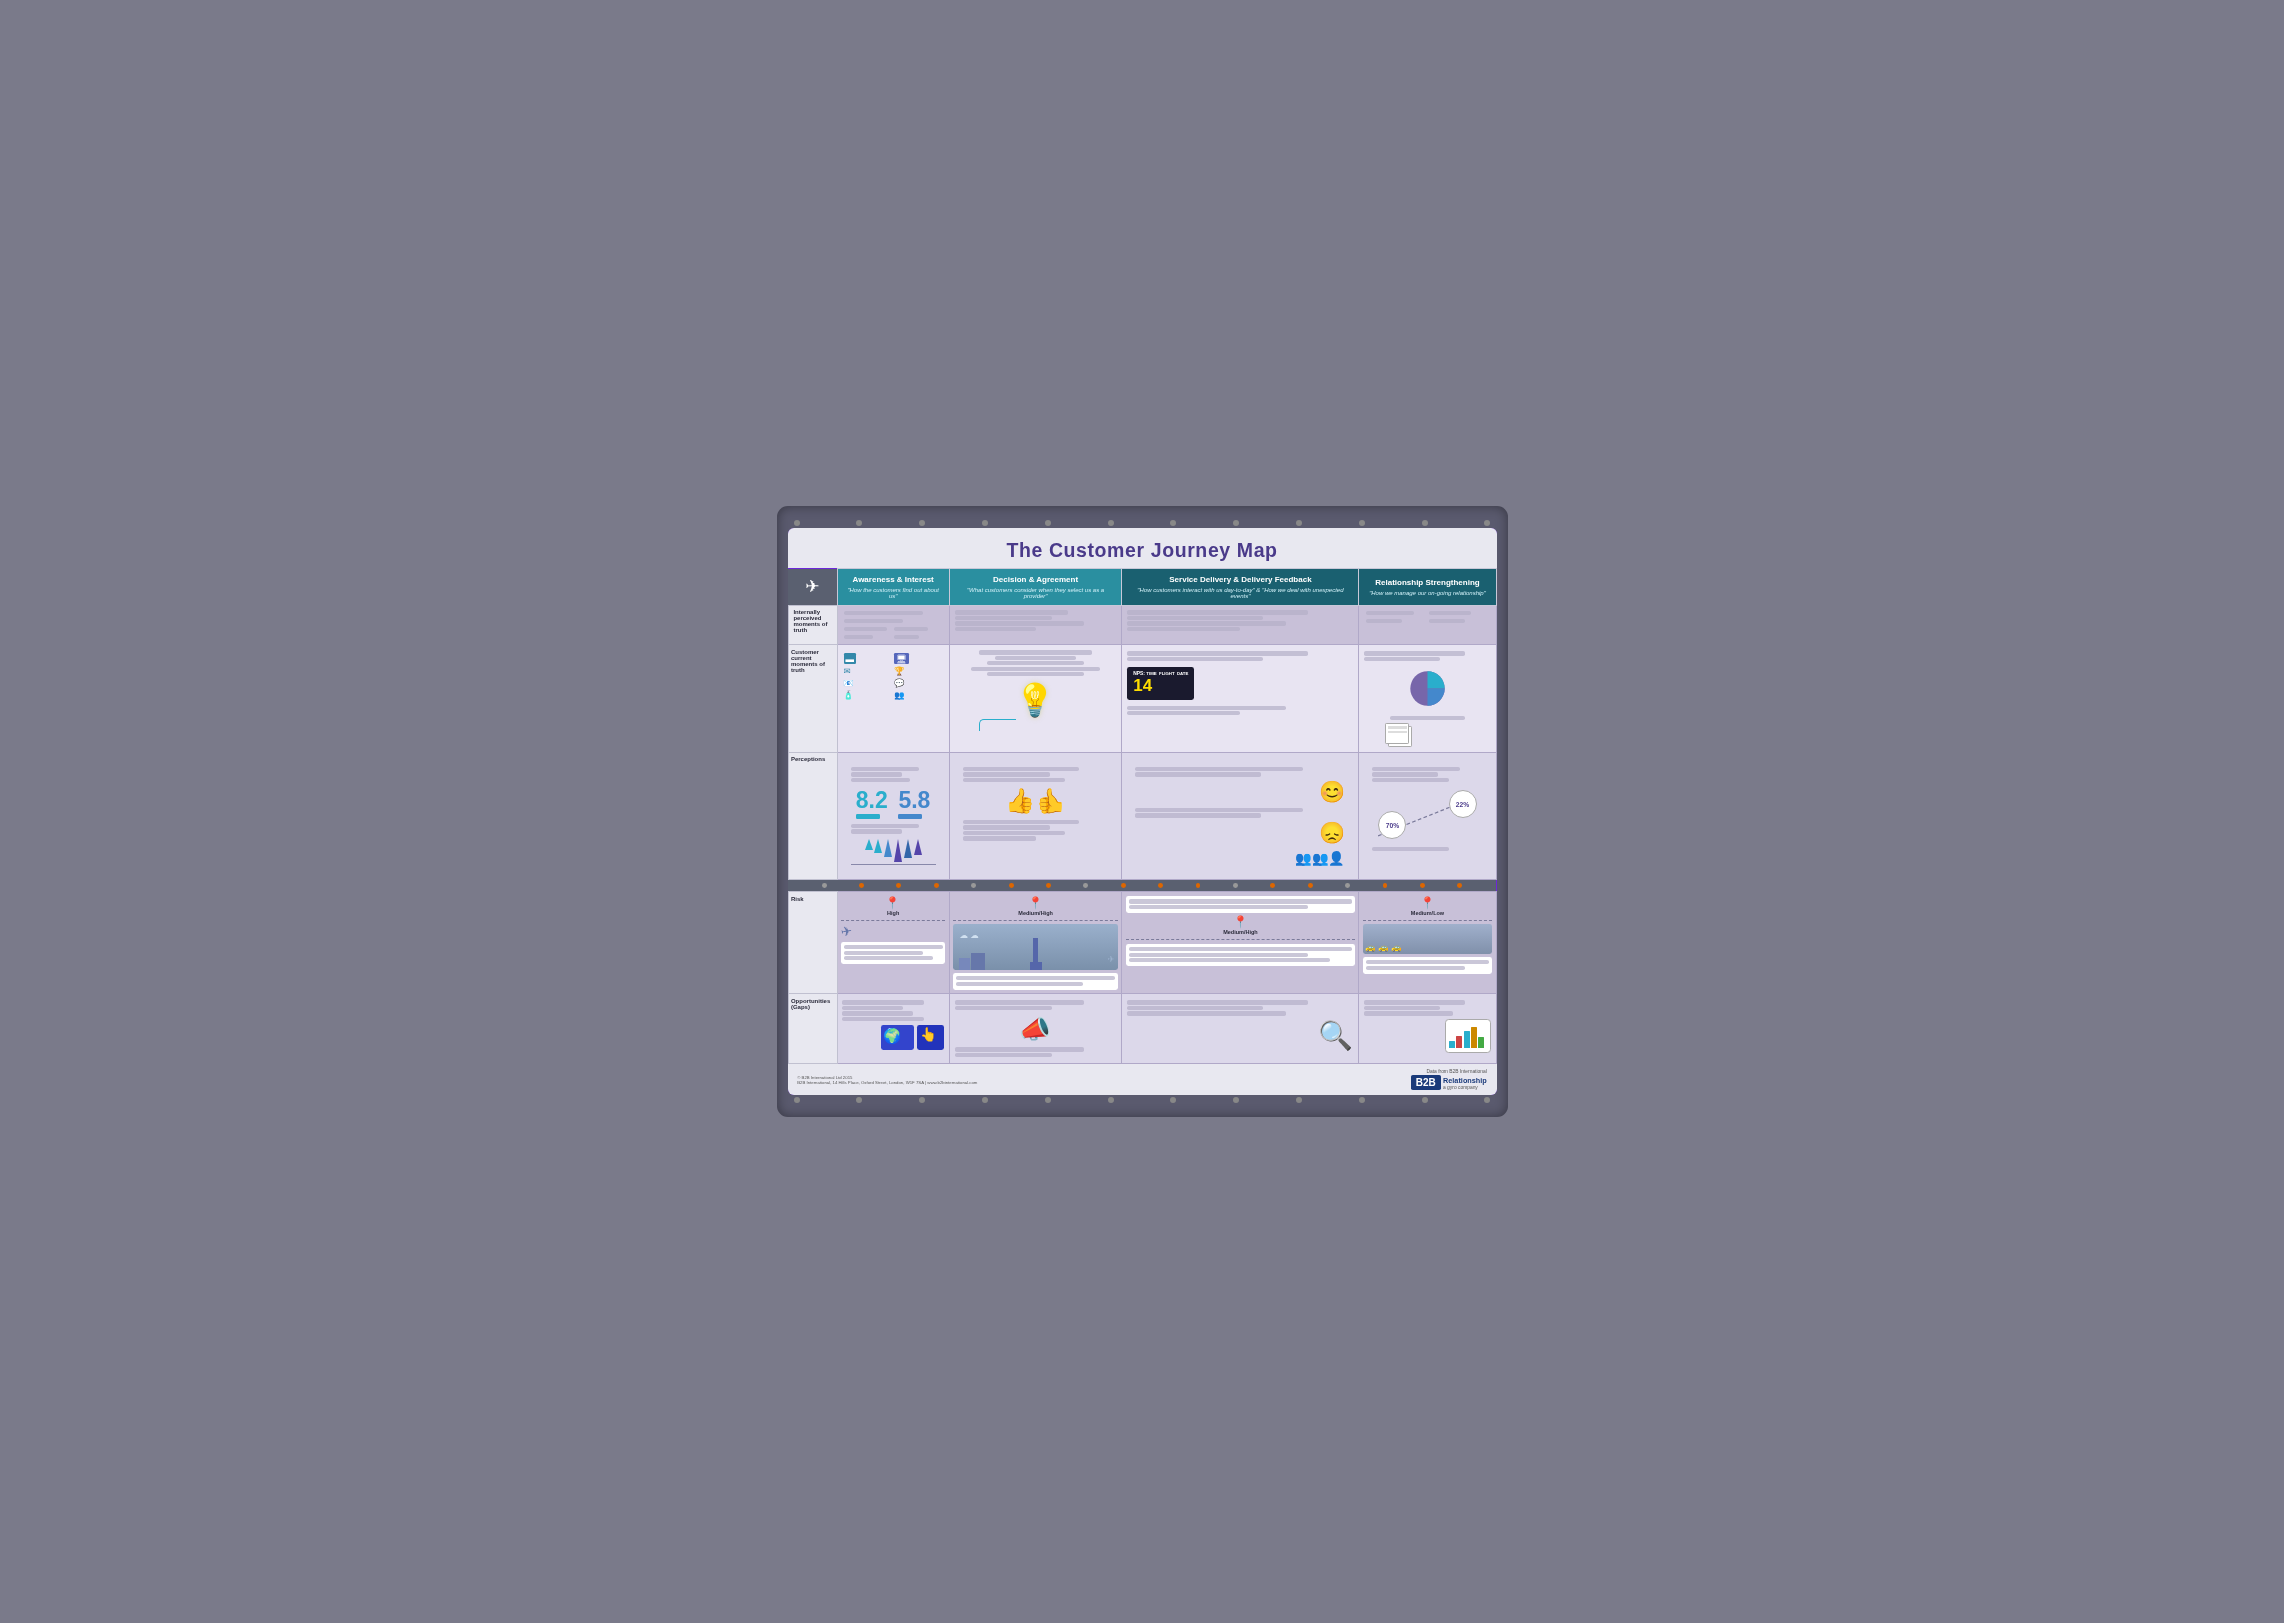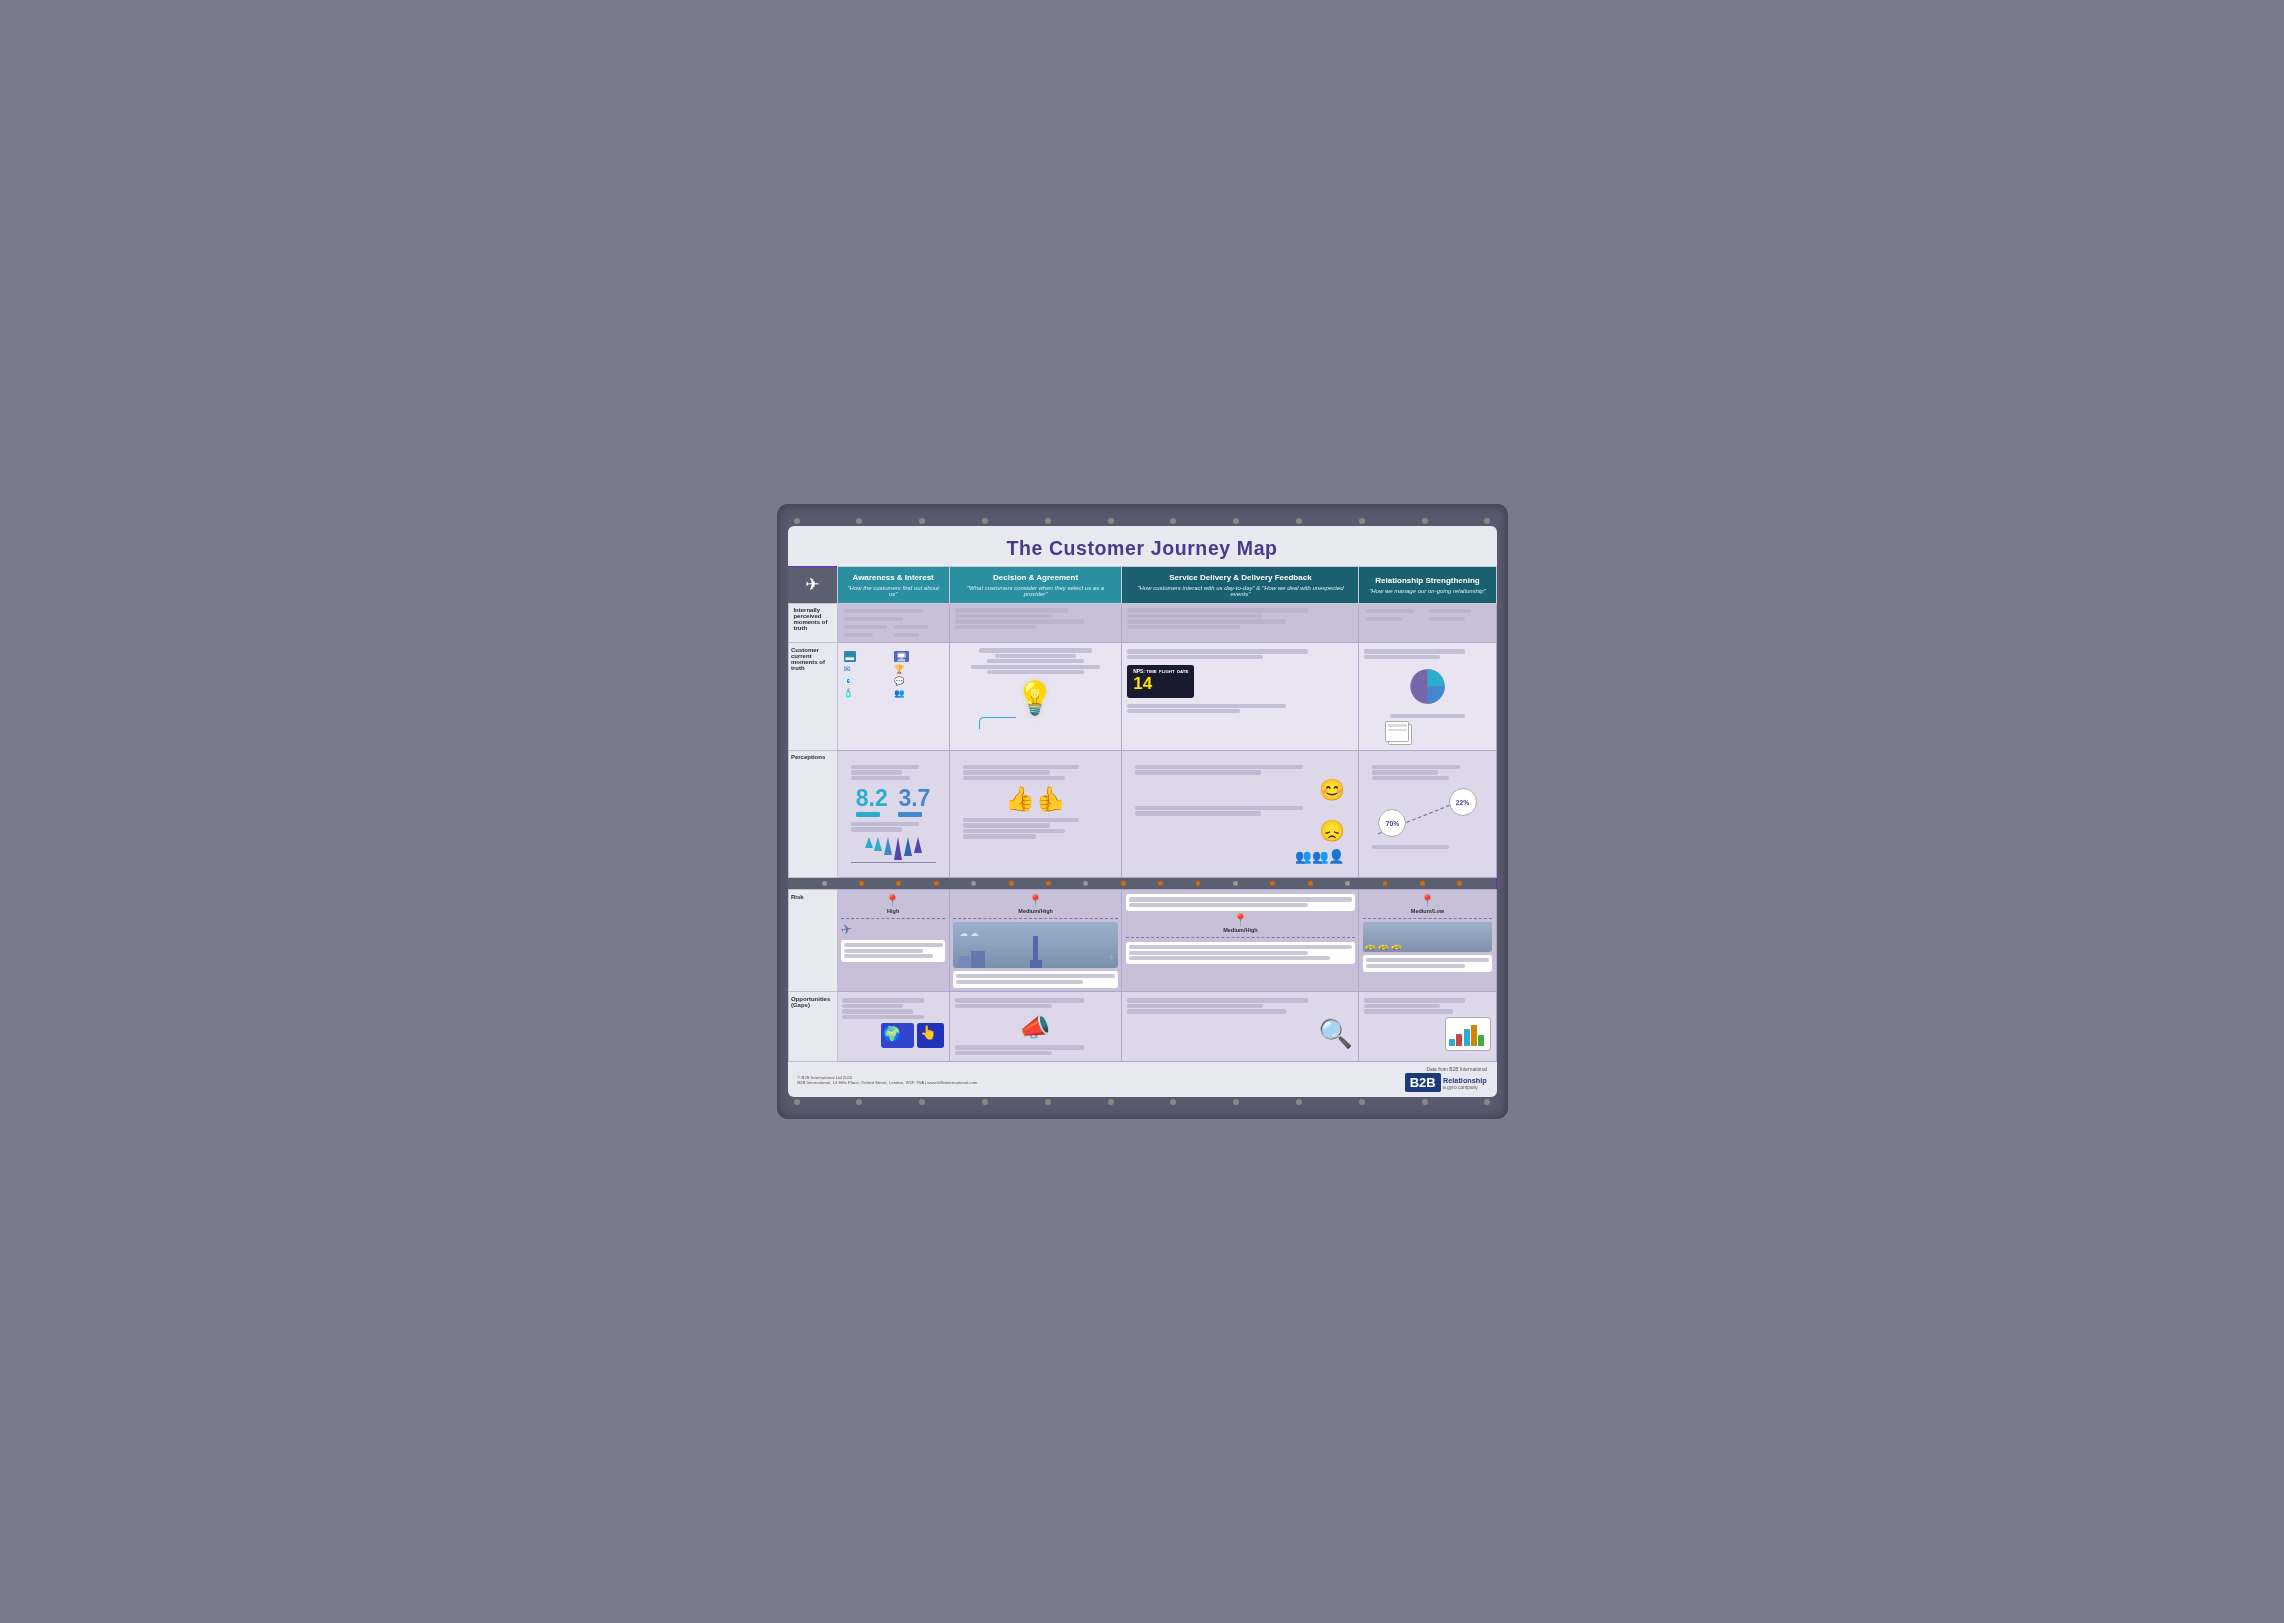--- a/index.html
+++ b/index.html
@@ -484,21 +484,21 @@
           <td class="perceptions-cell">
             <div class="blur-text w80"></div>
             <div class="blur-text w60"></div>
             <div class="blur-text w70"></div>
             <div style="display:flex; justify-content:space-around; align-items:flex-end; margin:4.9px 0;">
               <div style="text-align:center;">
                 <div class="big-num">8.2</div>
                 <div style="height:4.9px; background:#2aaecc; width:24px; border-radius:1.2px;"></div>
               </div>
               <div style="text-align:center;">
-                <div class="big-num right">3.7</div>
+                <div class="big-num right">5.8</div>
                 <div style="height:4.9px; background:#4488cc; width:24px; border-radius:1.2px;"></div>
               </div>
             </div>
             <div class="blur-text w80"></div>
             <div class="blur-text w60"></div>
 
             <div class="arrows-up" style="justify-content:center; margin-top:4.9px;">
               <div class="arrow-up" style="border-bottom-color:#2aaecc; border-bottom-width:11px;"></div>
               <div class="arrow-up" style="border-bottom-color:#2aaecc; border-bottom-width:14.6px;"></div>
               <div class="arrow-up" style="border-bottom-color:#4488cc; border-bottom-width:18px;"></div>
@@ -722,21 +722,21 @@
     </table>
 
     <div class="footer-bar">
       <div class="footer-left">
         <div>© B2B International Ltd 2015</div>
         <div>B2B International, 14 Hills Place, Oxford Street, London, W1F 7SA | www.b2binternational.com</div>
       </div>
       <div class="footer-right">
         <div style="font-size:4.9px; color:#555; margin-bottom:1.2px;">Data from B2B International</div>
         <div style="display:flex; align-items:center; gap:2.4px;">
-          <div style="background:#1a3a7a; color:white; font-weight:bold; font-size:13px; padding:1.8px 4.9px; border-radius:1.8px;">B2B</div>
+          <div style="background:#1a3a7a; color:white; font-weight:bold; font-size:10px; padding:1.8px 4.9px; border-radius:1.8px;">B2B</div>
           <div>
             <div style="font-size:7.3px; font-weight:bold; color:#1a3a7a;">Relationship</div>
             <div style="font-size:4.9px; color:#555;">a gyro company</div>
           </div>
         </div>
       </div>
     </div>
   </div>
 
   <div class="dots-row">

